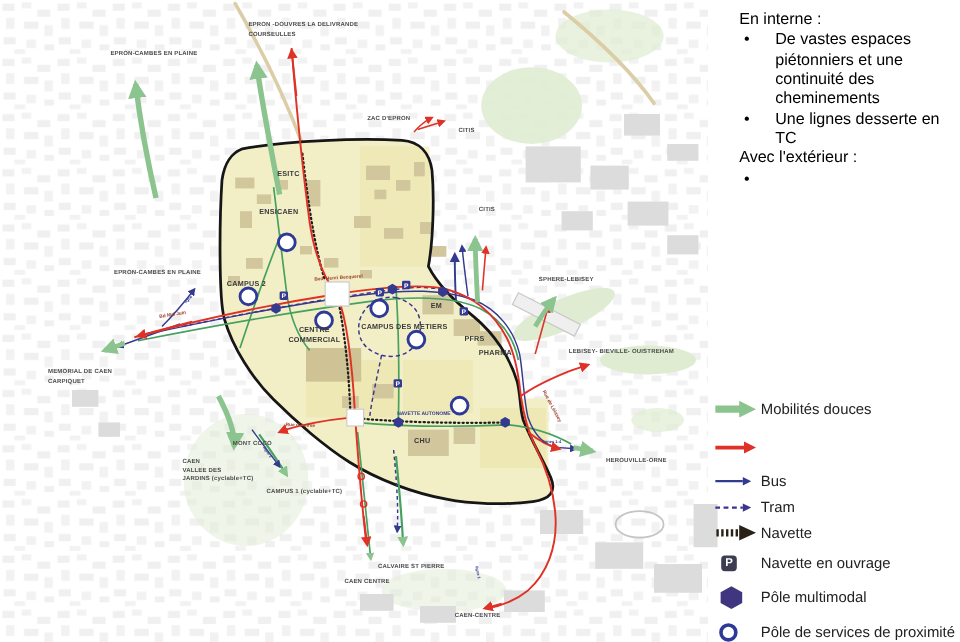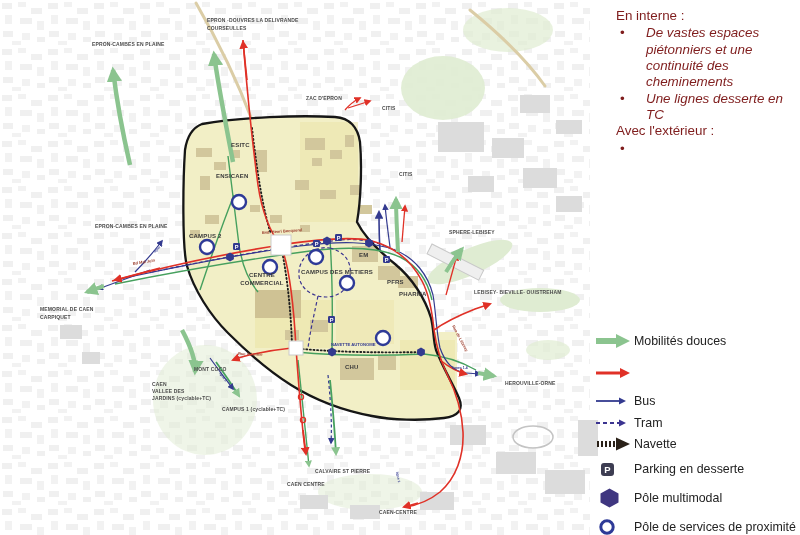--- a/index.html
+++ b/index.html
@@ -24,26 +24,26 @@
 
   text{font-family:"Liberation Sans",sans-serif;}
   .lbl-ext{font-size:5px;font-weight:bold;fill:#4c4c4c;letter-spacing:.15px;}
   .lbl-campus{font-size:6px;font-weight:bold;fill:#3a3a3a;letter-spacing:.2px;}
   .lbl-road{font-size:4px;font-weight:bold;fill:#9c3f2e;}
   .lbl-navette{font-size:4.2px;font-weight:bold;fill:var(--c-navy);}
   .lbl-ligne{font-size:3.4px;font-weight:bold;fill:var(--c-navy);}
   .p-letter{font-size:5.6px;font-weight:bold;fill:#fff;}
 
   
-  .notes{position:absolute;left:616px;top:8px;width:182px;color:#7f1d1d;
+  .notes{position:absolute;left:616px;top:8px;width:182px;color:#000000;
          font-size:13.4px;line-height:1.22;}
   .notes .head{margin:0 0 1px 0;}
   .notes .brow{display:flex;}
   .notes .bdot{width:26px;flex:none;padding-left:4px;}
-  .notes .btxt{flex:1;font-style:italic;}
+  .notes .btxt{flex:1;}
 
   
   .legend{position:absolute;left:596px;top:0;width:220px;height:535px;}
   .lrow{position:absolute;left:0;display:flex;align-items:center;height:22px;white-space:nowrap;}
   .lrow .ic{width:38px;flex:none;display:flex;align-items:center;}
   .lrow .lt{font-size:12.4px;color:#222;text-align:center;}
   .pbox{width:13px;height:13px;border-radius:3px;background:var(--c-parking_bg);
         color:#fff;font-size:9.5px;font-weight:bold;display:flex;align-items:center;
         justify-content:center;margin-left:5px;}
 </style>
@@ -374,21 +374,21 @@
             <polygon points="20,1.5 34,8 20,14.5" style="fill:var(--c-navette_legend)"></polygon>
           </svg>
       </span>
       <span class="lt">Navette</span>
     </div>
 
     <div class="lrow" style="top:458px">
       <span class="ic">
         <span class="pbox">P</span>
       </span>
-      <span class="lt">Parking en desserte</span>
+      <span class="lt">Navette en ouvrage</span>
     </div>
 
     <div class="lrow" style="top:487px">
       <span class="ic">
         <svg width="36" height="20">
             <polygon points="10.5,1 19.5,6 19.5,15 10.5,20 1.5,15 1.5,6" transform="translate(3,-0.5)" style="fill:var(--c-hex)"></polygon>
           </svg>
       </span>
       <span class="lt">Pôle multimodal</span>
     </div>

